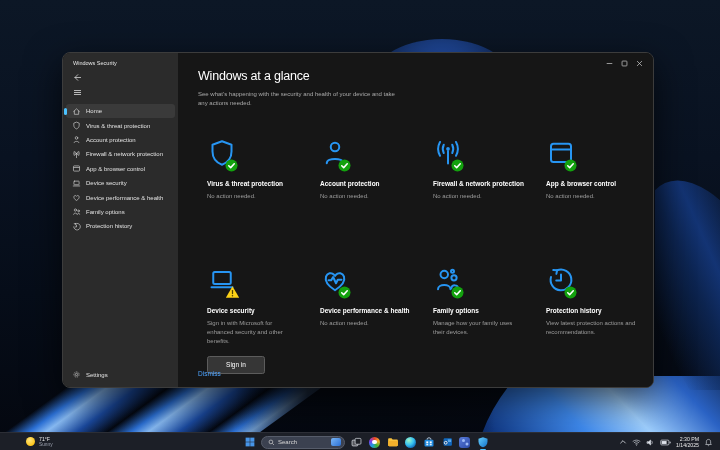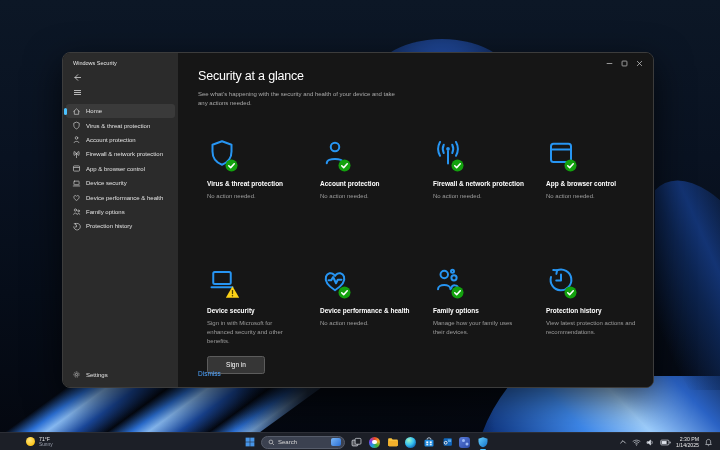--- a/index.html
+++ b/index.html
@@ -227,21 +227,21 @@
               <rect x="1.5" y="1.5" width="7" height="7" rx="1"></rect>
             </svg>
           </div>
         <div class="wc">
             <svg width="7" height="7" viewBox="0 0 10 10" stroke="#cfcfcf" stroke-width="1">
               <path d="M1.5 1.5 L8.5 8.5 M8.5 1.5 L1.5 8.5"></path>
             </svg>
           </div>
       </div>
 
-      <h1 class="glance-title">Security at a glance</h1>
+      <h1 class="glance-title">Windows at a glance</h1>
       <div class="subtitle">See what's happening with the security and health of your device and take any actions needed.</div>
 
       <div class="tiles">
 
         <div class="tile">
           <div class="tile-icon">
             <svg class="glyph" viewBox="0 0 24 24" fill="none" stroke="#2795f2" stroke-width="1.6" stroke-linejoin="round">
                 <path d="M12 2.6 L19.6 5.4 V10.8 C19.6 16.4 16.4 19.7 12 21.4 C7.6 19.7 4.4 16.4 4.4 10.8 V5.4 Z"></path>
               </svg>
             <span class="badge">

